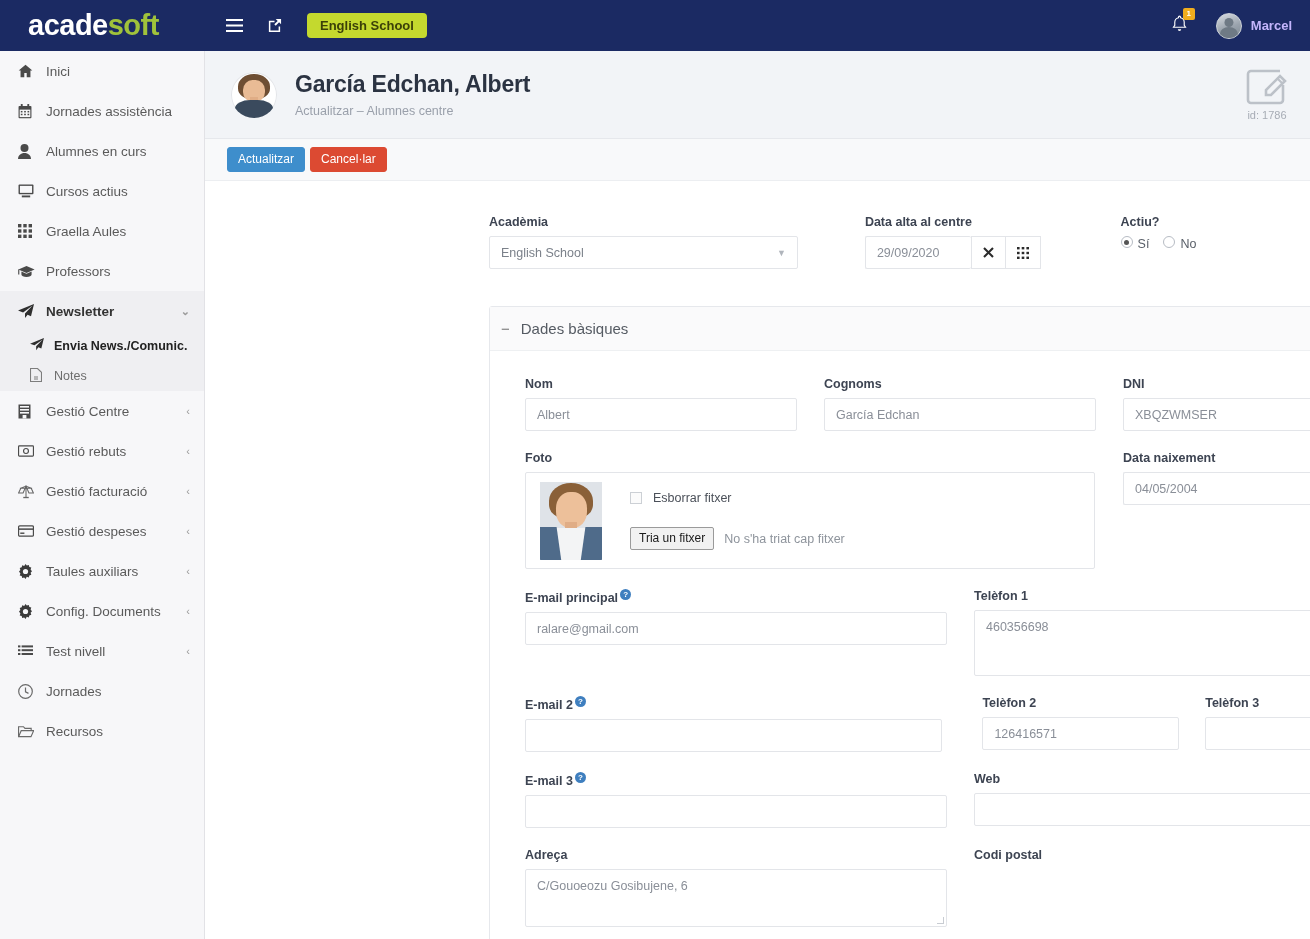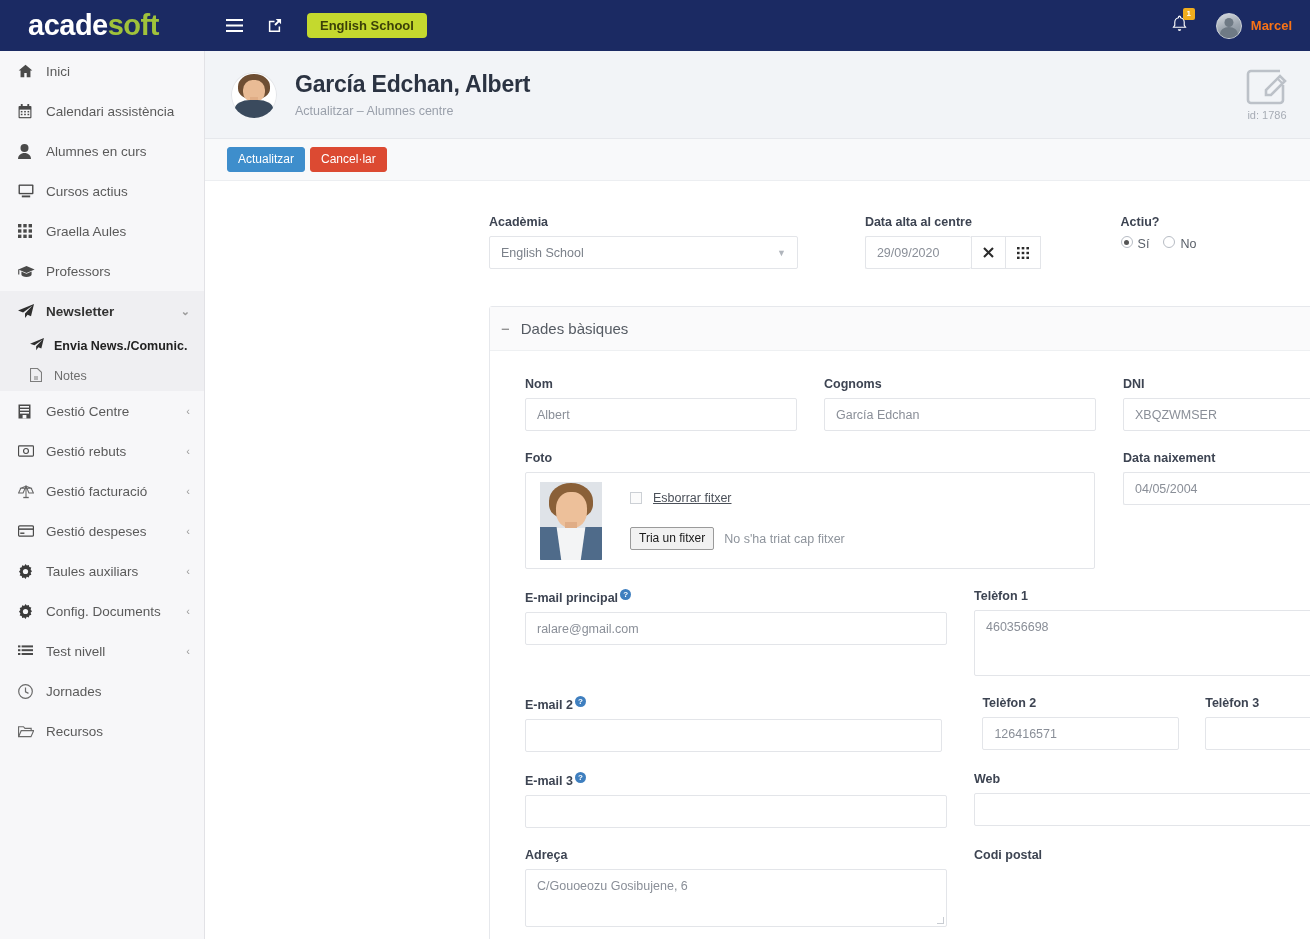--- a/index.html
+++ b/index.html
@@ -51,21 +51,21 @@
     border:1px solid #cfd4da;
   }
   .user-avatar::before{
     content:""; position:absolute; left:50%; top:17%; width:38%; height:38%;
     transform:translateX(-50%); border-radius:50%; background:#6f7a85;
   }
   .user-avatar::after{
     content:""; position:absolute; left:50%; top:58%; width:76%; height:58%;
     transform:translateX(-50%); border-radius:50% 50% 0 0; background:#6f7a85;
   }
-  .user-name{ color:#f97316; font-size:13px; font-weight:bold; }
+  .user-name{ color:#c4b5fd; font-size:13px; font-weight:bold; }
 
   
   .sidebar{
     position:absolute; top:51px; left:0; width:205px; height:888px;
     background:#f7f7f9; border-right:1px solid #e2e2e6;
     overflow:hidden;
   }
   .nav-item{
     display:flex; align-items:center; height:40px; padding:0 14px 0 18px;
     font-size:13.5px; color:#5a5a5a; cursor:pointer; position:relative;
@@ -221,21 +221,21 @@
   }
   .foto-img .jacket-l{
     position:absolute; left:-4%; top:58%; width:34%; height:44%; background:#4f6b8a;
     transform:skewX(8deg);
   }
   .foto-img .jacket-r{
     position:absolute; right:-4%; top:58%; width:34%; height:44%; background:#4f6b8a;
     transform:skewX(-8deg);
   }
   .foto-right{ margin-left:28px; }
-  .chk-line{ display:flex; align-items:center; font-size:12.5px; color:#4b5059;text-decoration:underline; }
+  .chk-line{ display:flex; align-items:center; font-size:12.5px; color:#4b5059; }
   .chkbox{
     width:12px; height:12px; border:1px solid #ccd0d5; background:#fbfbfb;
     margin-right:11px; display:inline-block;
   }
   .file-line{ display:flex; align-items:center; margin-top:22px; }
   .file-btn{
     border:1px solid #9a9a9a; background:#f1f1f1; font-size:12px; color:#1a1a1a;
     padding:3px 8px; border-radius:2px; cursor:pointer; line-height:1.3;
   }
   .file-text{ font-size:12.5px; color:#8e949c; margin-left:10px; }
@@ -307,21 +307,21 @@
           <g fill="#4a4a4a">
             <rect x="3" y="7.4" width="1.8" height="1.6"></rect>
             <rect x="6.6" y="7.4" width="1.8" height="1.6"></rect>
             <rect x="10.2" y="7.4" width="1.8" height="1.6"></rect>
             <rect x="3" y="10.4" width="1.8" height="1.6"></rect>
             <rect x="6.6" y="10.4" width="1.8" height="1.6"></rect>
             <rect x="10.2" y="10.4" width="1.8" height="1.6"></rect>
           </g>
         </svg>
       </span>
-    <span class="nl">Calendari assistència</span>
+    <span class="nl">Jornades assistència</span>
   </div>
 
   <div class="nav-item">
     <span class="ni">
         <svg width="13" height="15" viewBox="0 0 13 15">
           <circle cx="6.5" cy="4" r="4" fill="#4a4a4a"></circle>
           <path d="M0 15c0-3.6 2.9-6 6.5-6S13 11.4 13 15z" fill="#4a4a4a"></path>
         </svg>
       </span>
     <span class="nl">Alumnes en curs</span>

